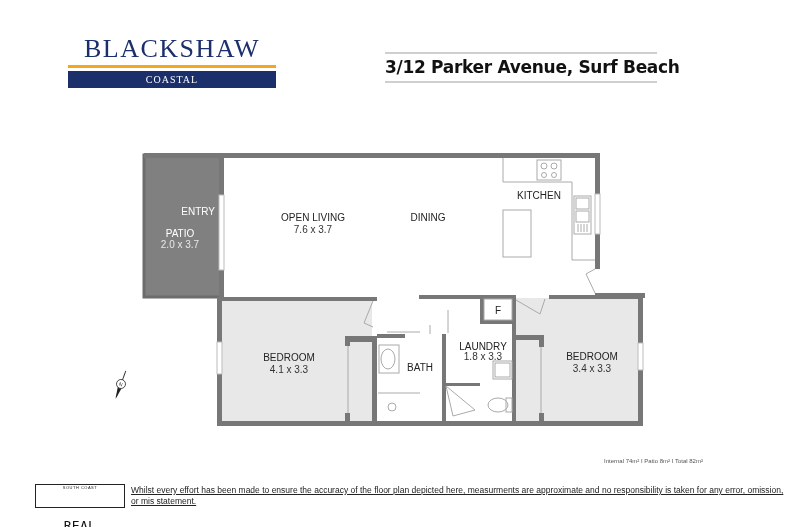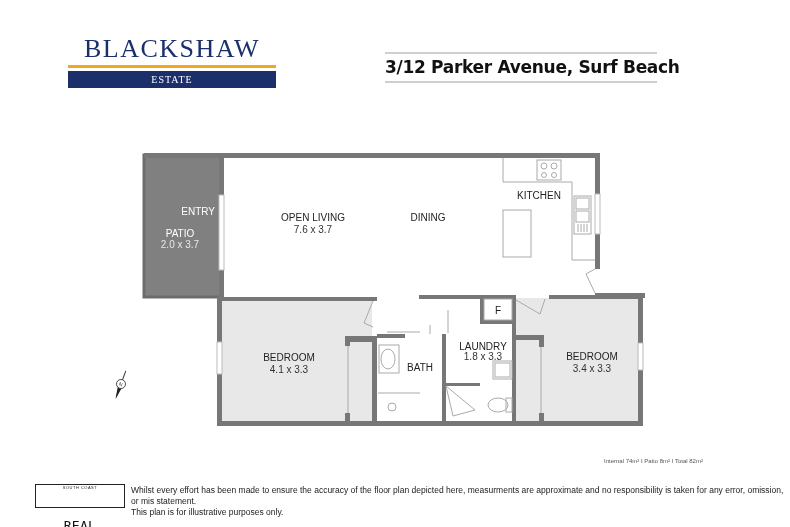--- a/index.html
+++ b/index.html
@@ -34,30 +34,30 @@
       white-space: nowrap;
     }
     .rem-logo {
       position: absolute; left: 35px; top: 484px; width: 88px; height: 22px;
       border: 1.5px solid #222; text-align: center;
     }
     .rem-small { font-size: 4px; line-height: 6px; color: #222; letter-spacing: 0.5px; }
     .rem-big { font-family: "DejaVu Sans Mono", monospace; font-weight: normal; font-size: 13px; line-height: 12px; color: #111; letter-spacing: 0.3px; margin-top: 29px; }
     .disclaimer {
       position: absolute; left: 131px; top: 485px; width: 655px;
-      font-size: 8.5px; color: #222; line-height: 11px;
+      font-size: 8.5px; color: #222; line-height: 11px; text-decoration: underline;
     }
   </style>
 </head>
 <body>
 
 <div class="logo">
   <div class="logo-word">BLACKSHAW</div>
   <div class="logo-rule"></div>
-  <div class="logo-bar">ESTATE</div>
+  <div class="logo-bar">COASTAL</div>
 </div>
 
 <div class="address-wrap">
   <div class="addr-rule"></div>
   <div class="address">3/12 Parker Avenue, Surf Beach</div>
   <div class="addr-rule"></div>
 </div>
 
 <svg class="plan" width="790" height="527" viewBox="0 0 790 527">
 
@@ -187,14 +187,13 @@
 
 <div class="area">Internal 74m²  I  Patio  8m² I Total 82m²</div>
 
 <div class="rem-logo">
   <div class="rem-small">SOUTH COAST</div>
   <div class="rem-big">REAL ESTATE MEDIA</div>
 </div>
 
 <div class="disclaimer">
   <div>Whilst every effort has been made to ensure the accuracy of the floor plan depicted here, measurments are approximate and no responsibility is taken for any error, omission, or mis statement.</div>
-  <div>This plan is for illustrative purposes only.</div>
 </div>
 
 </body></html>

